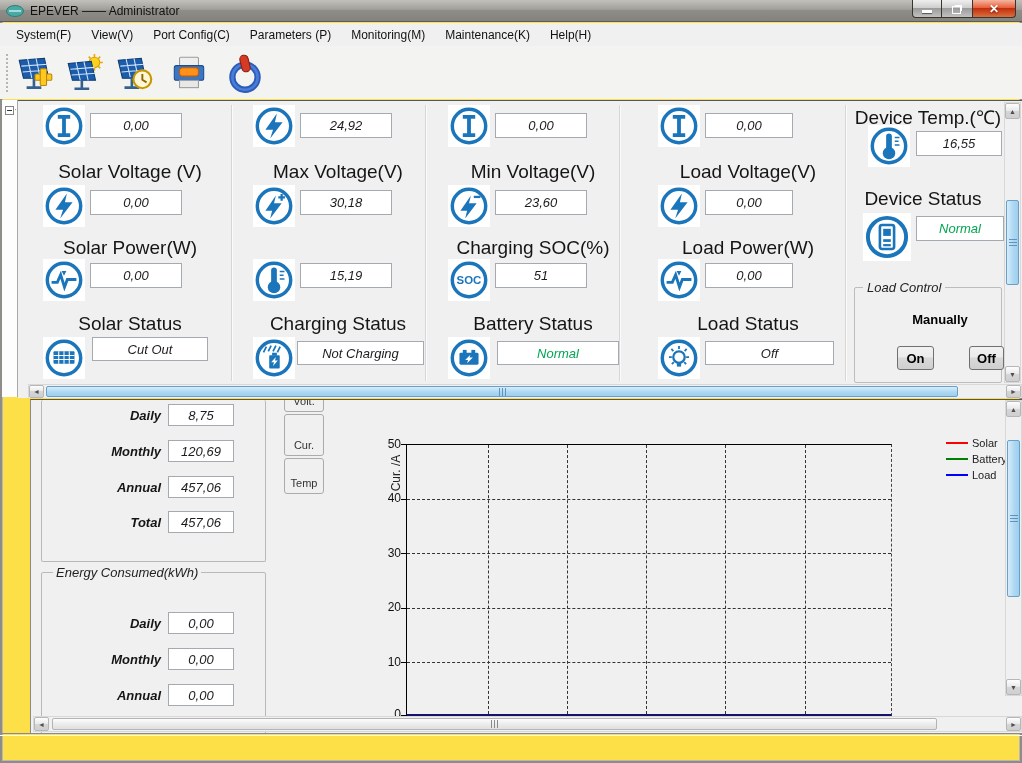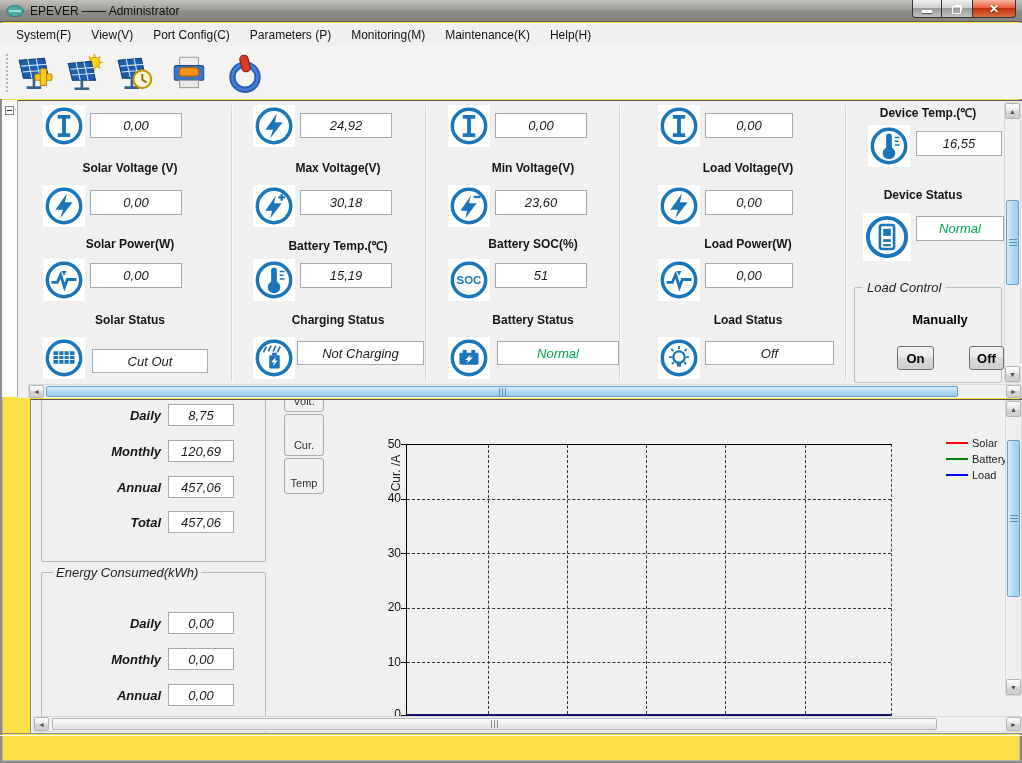--- a/index.html
+++ b/index.html
@@ -37,21 +37,21 @@
   
   .treepanel { position:absolute; left:2px; top:100px; width:16px; height:297px; background:#fdfdfd; border-right:1px solid #a8a8a8; }
   .treebox { position:absolute; left:3px; top:6px; width:9px; height:9px; border:1px solid #848484; background:#fff; }
   .treebox::after { content:""; position:absolute; left:1px; top:3px; width:5px; height:1px; background:#333; }
   .treedots { position:absolute; left:13px; top:9px; width:5px; border-top:1px dotted #9a9a9a; }
 
   .monitor { position:absolute; left:18px; top:100px; width:1004px; height:298px; background:#f0f0f0;
              border-top:1px solid #565656; overflow:hidden; }
   .vdiv { position:absolute; top:4px; height:276px; width:1px; background:#d6d6d6; box-shadow:1px 0 0 #fbfbfb; }
   .gcol { position:absolute; top:0; height:284px; }
-  .glabel { position:absolute; left:0; width:100%; text-align:center; font-size:12px; font-weight:bold; color:#151515; }
+  .glabel { position:absolute; left:0; width:100%; text-align:center; font-size:19px; font-weight:normal; color:#151515; }
   .gicon { position:absolute; width:42px; height:42px; background:#fff; }
   .vbox { position:absolute; height:25px; background:#fff; border:1px solid #a5a9b0; font-size:13px; font-style:italic;
           color:#1c1c1c; display:flex; align-items:center; justify-content:center; }
   .vbox.status { height:24px; }
   .green { color:#00a651; }
 
   .lcbox { position:absolute; border:1px solid #bdbdbd; border-radius:2px;padding-left:12px; }
   .lcleg { position:absolute; left:8px; top:-8px; background:#f0f0f0; padding:0 4px; font-size:13px; font-style:italic; color:#222; }
   .lcmode { position:absolute; width:100%; text-align:center; font-size:13px; font-weight:bold; }
   .pbtn { position:absolute; height:24px; border:1px solid #707070; border-radius:3px; font-size:13px; font-weight:bold;
@@ -280,34 +280,33 @@
       <div class="vbox" style="left:60px;top:89px;width:92px">0,00</div>
       <div class="glabel" style="top:136px">Solar Power(W)</div>
       <svg class="gicon" style="left:13px;top:158px">
           <use href="#sym-power"></use>
         </svg>
       <div class="vbox" style="left:60px;top:162px;width:92px">0,00</div>
       <div class="glabel" style="top:212px">Solar Status</div>
       <svg class="gicon" style="left:13px;top:236px">
           <use href="#sym-panel"></use>
         </svg>
-      <div class="vbox status" style="left:62px;top:248px;width:116px">Cut Out</div>
+      <div class="vbox status" style="left:62px;top:236px;width:116px">Cut Out</div>
     </div>
 
     <div class="gcol" style="left:230px;width:180px">
       <svg class="gicon" style="left:5px;top:4px">
           <use href="#sym-voltage"></use>
         </svg>
       <div class="vbox" style="left:52px;top:12px;width:92px">24,92</div>
       <div class="glabel" style="top:60px">Max Voltage(V)</div>
       <svg class="gicon" style="left:5px;top:84px">
           <use href="#sym-voltage-plus"></use>
         </svg>
       <div class="vbox" style="left:52px;top:89px;width:92px">30,18</div>
-      <div class="glabel" style="top:136px">Battery Temp.(℃)</div>
       <svg class="gicon" style="left:5px;top:158px">
           <use href="#sym-thermo"></use>
         </svg>
       <div class="vbox" style="left:52px;top:162px;width:92px">15,19</div>
       <div class="glabel" style="top:212px">Charging Status</div>
       <svg class="gicon" style="left:5px;top:236px">
           <use href="#sym-charging"></use>
         </svg>
       <div class="vbox status" style="left:49px;top:240px;width:127px">Not Charging</div>
     </div>
@@ -315,21 +314,21 @@
     <div class="gcol" style="left:425px;width:180px">
       <svg class="gicon" style="left:5px;top:4px">
           <use href="#sym-current"></use>
         </svg>
       <div class="vbox" style="left:52px;top:12px;width:92px">0,00</div>
       <div class="glabel" style="top:60px">Min Voltage(V)</div>
       <svg class="gicon" style="left:5px;top:84px">
           <use href="#sym-voltage-minus"></use>
         </svg>
       <div class="vbox" style="left:52px;top:89px;width:92px">23,60</div>
-      <div class="glabel" style="top:136px">Battery SOC(%)</div>
+      <div class="glabel" style="top:136px">Charging SOC(%)</div>
       <svg class="gicon" style="left:5px;top:158px">
           <use href="#sym-soc"></use>
         </svg>
       <div class="vbox" style="left:52px;top:162px;width:92px">51</div>
       <div class="glabel" style="top:212px">Battery Status</div>
       <svg class="gicon" style="left:5px;top:236px">
           <use href="#sym-battery"></use>
         </svg>
       <div class="vbox status green" style="left:54px;top:240px;width:122px">Normal</div>
     </div>

